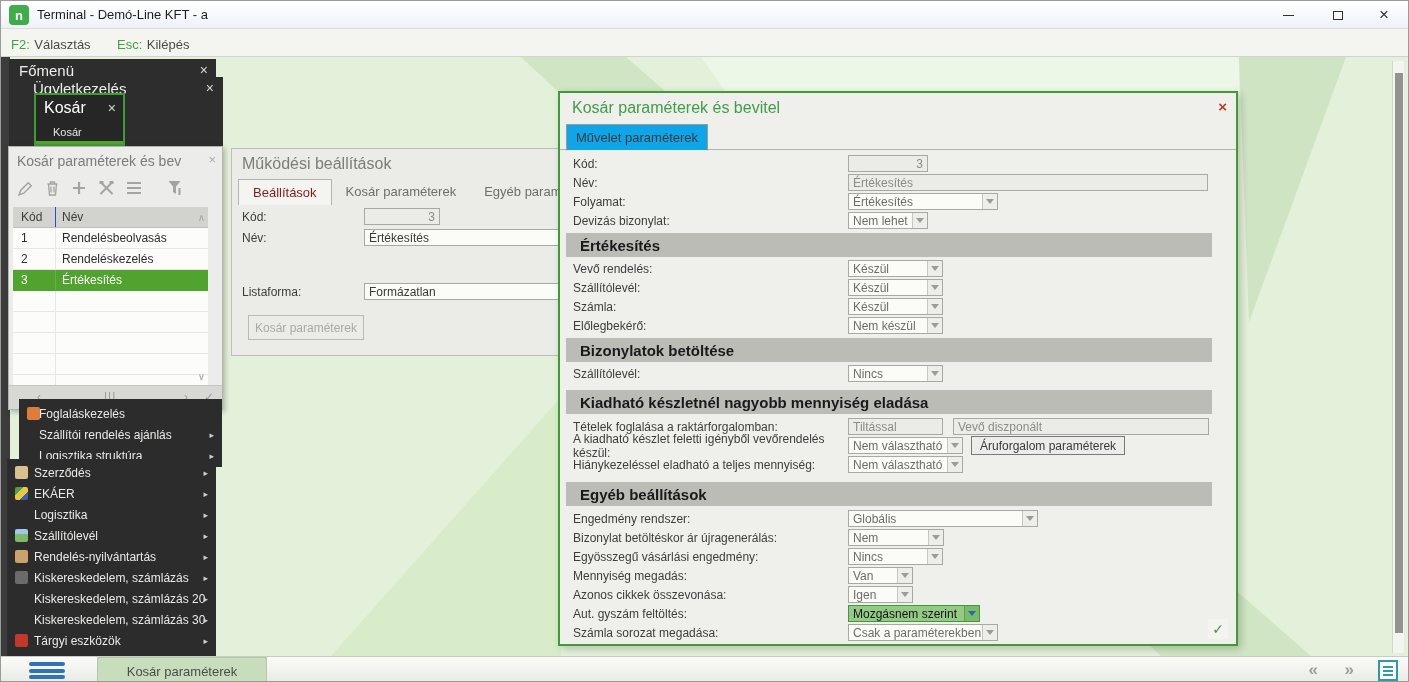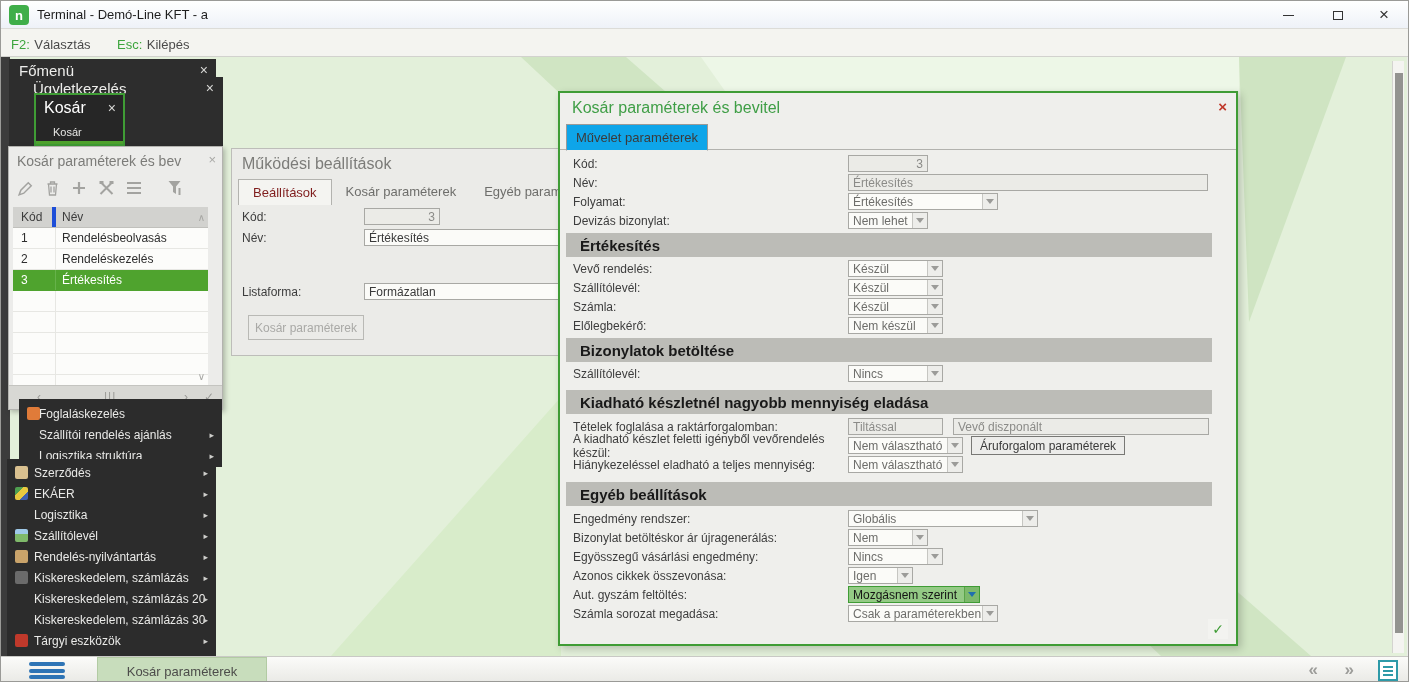--- a/index.html
+++ b/index.html
@@ -50,21 +50,21 @@
   
   .listpanel { position:absolute; left:7px; top:145px; width:215px; height:264px;
                background:#ececea; border:1px solid #b3b3af; box-shadow:2px 2px 5px rgba(0,0,0,.25); }
   .lp-title { position:absolute; left:8px; top:6px; font-size:14px; color:#7c7c79; white-space:nowrap; }
   .lp-x { position:absolute; right:6px; top:5px; color:#a9a9a6; font-size:13px; }
   .lp-tools { position:absolute; left:8px; top:28px; height:26px; display:flex; gap:11px; align-items:center; }
   .lp-tools svg { display:block; }
   .lp-table { position:absolute; left:4px; top:60px; width:195px; height:178px; background:#fff; overflow:hidden; }
   .lp-head { display:flex; height:21px; background:#d2d2cf; border-bottom:1px solid #c0c0bc;
              font-size:12px; color:#3c3c3c; align-items:center; }
-  .lp-col1 { width:43px; padding-left:8px; border-right:4px solid #1d4ed8; height:100%; display:flex; align-items:center; }
+  .lp-col1 { width:43px; padding-left:8px; border-right:1px solid #1d4ed8; height:100%; display:flex; align-items:center; }
   .lp-col2 { flex:1; padding-left:6px; }
   .lp-row { display:flex; height:21px; font-size:12px; color:#2e2e2e; align-items:center;
             border-bottom:1px solid #e7e7e3; background:#fcfcfa; }
   .lp-row.sel { background:#4fa32e; color:#fff; border-bottom-color:#4fa32e; }
   .lp-row .lp-col1 { border-right:1px solid #e7e7e3; }
   .lp-row.sel .lp-col1 { border-right-color:#66b24a; }
   .lp-chevy { position:absolute; right:3px; font-size:10px; color:#a6a6a3; }
   .lp-hscroll { position:absolute; left:0; bottom:0; width:100%; height:24px; background:#d8d8d4;
                 border-top:1px solid #c4c4c0; color:#9a9a97; font-size:12px; }
 
@@ -518,31 +518,40 @@
           <span class="f-lbl">Engedmény rendszer:</span>
         <span class="dd" style="width:190px;">
             <span class="ddtxt">Globális</span>
             <span class="ddbtn">
               <span class="tri"></span>
             </span>
           </span>
         </div>
       <div class="f-row">
           <span class="f-lbl">Bizonylat betöltéskor ár újragenerálás:</span>
-        <span class="dd" style="width:80px;">
+        <span class="dd" style="width:96px;">
             <span class="ddtxt">Nem</span>
             <span class="ddbtn">
               <span class="tri"></span>
             </span>
           </span>
         </div>
       <div class="f-row">
           <span class="f-lbl">Egyösszegű vásárlási engedmény:</span>
         <span class="dd" style="width:95px;">
             <span class="ddtxt">Nincs</span>
+            <span class="ddbtn">
+              <span class="tri"></span>
+            </span>
+          </span>
+        </div>
+      <div class="f-row">
+          <span class="f-lbl">Mennyiség megadás:</span>
+        <span class="dd" style="width:65px;">
+            <span class="ddtxt">Van</span>
             <span class="ddbtn">
               <span class="tri"></span>
             </span>
           </span>
         </div>
       <div class="f-row">
           <span class="f-lbl">Azonos cikkek összevonása:</span>
         <span class="dd" style="width:65px;">
             <span class="ddtxt">Igen</span>
             <span class="ddbtn">

